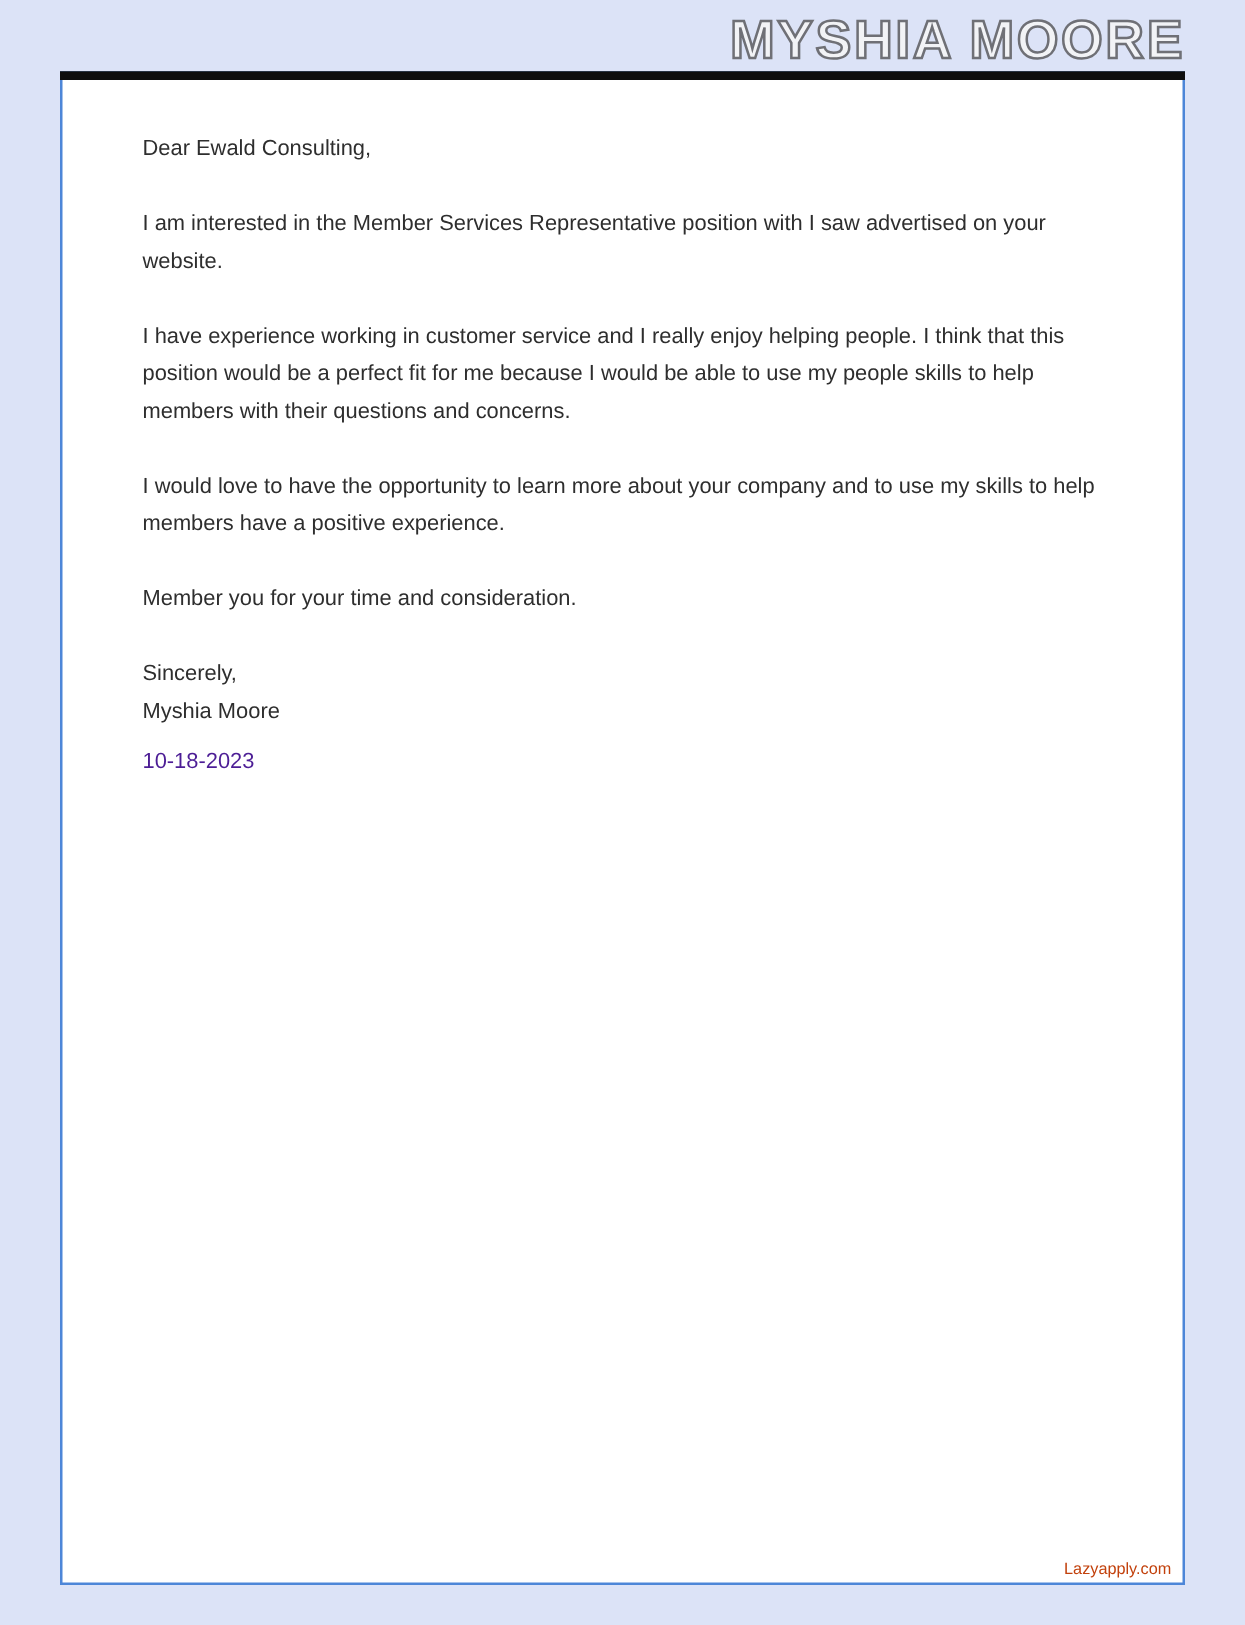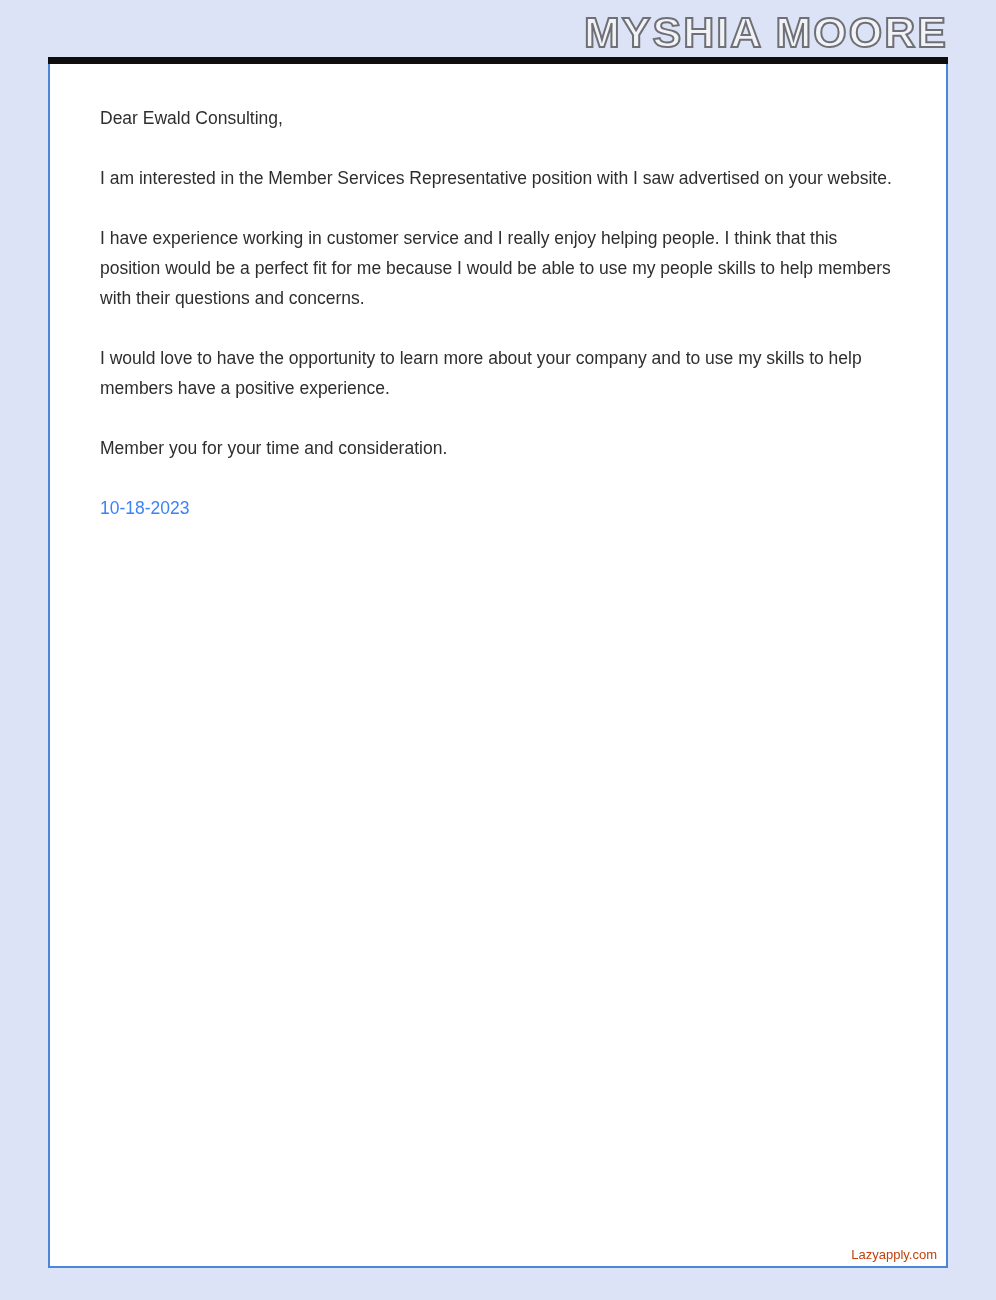--- a/index.html
+++ b/index.html
@@ -39,33 +39,33 @@
   }
   .top-bar {
     position: absolute;
     left: -2px;
     top: -2px;
     width: calc(100% + 4px);
     height: 7px;
     background: #0e0e0e;
   }
   .letter {
-    padding: 44px 54px 0 50px;
+    padding: 44px 54px 0 64px;
     font-size: 17.5px;
     line-height: 30px;
     color: #2e2e2e;
   }
   .letter p {
     margin: 0 0 30px 0;
   }
   .sig-block p {
     margin: 0;
   }
   .date {
-    color: #3b82f6;
+    color: #4c1d95;
     margin-top: 10px;
     font-size: 17.5px;
     line-height: 30px;
   }
   .footer-link {
     position: absolute;
     right: 9px;
     bottom: 4px;
     font-size: 13px;
     color: #c2410c;
@@ -85,18 +85,22 @@
 
     <p>I am interested in the Member Services Representative position with I saw advertised on your website.</p>
 
     <p>I have experience working in customer service and I really enjoy helping people. I think that this position would be a perfect fit for me because I would be able to use my people skills to help members with their questions and concerns.</p>
 
 
     <p>I would love to have the opportunity to learn more about your company and to use my skills to help members have a positive experience.</p>
 
     <p>Member you for your time and consideration.</p>
 
+    <div class="sig-block">
+      <p>Sincerely,</p>
+      <p>Myshia Moore</p>
+    </div>
 
     <div class="date">10-18-2023</div>
   </div>
 
   <a class="footer-link">Lazyapply.com</a>
 </div>
 
 </body></html>

